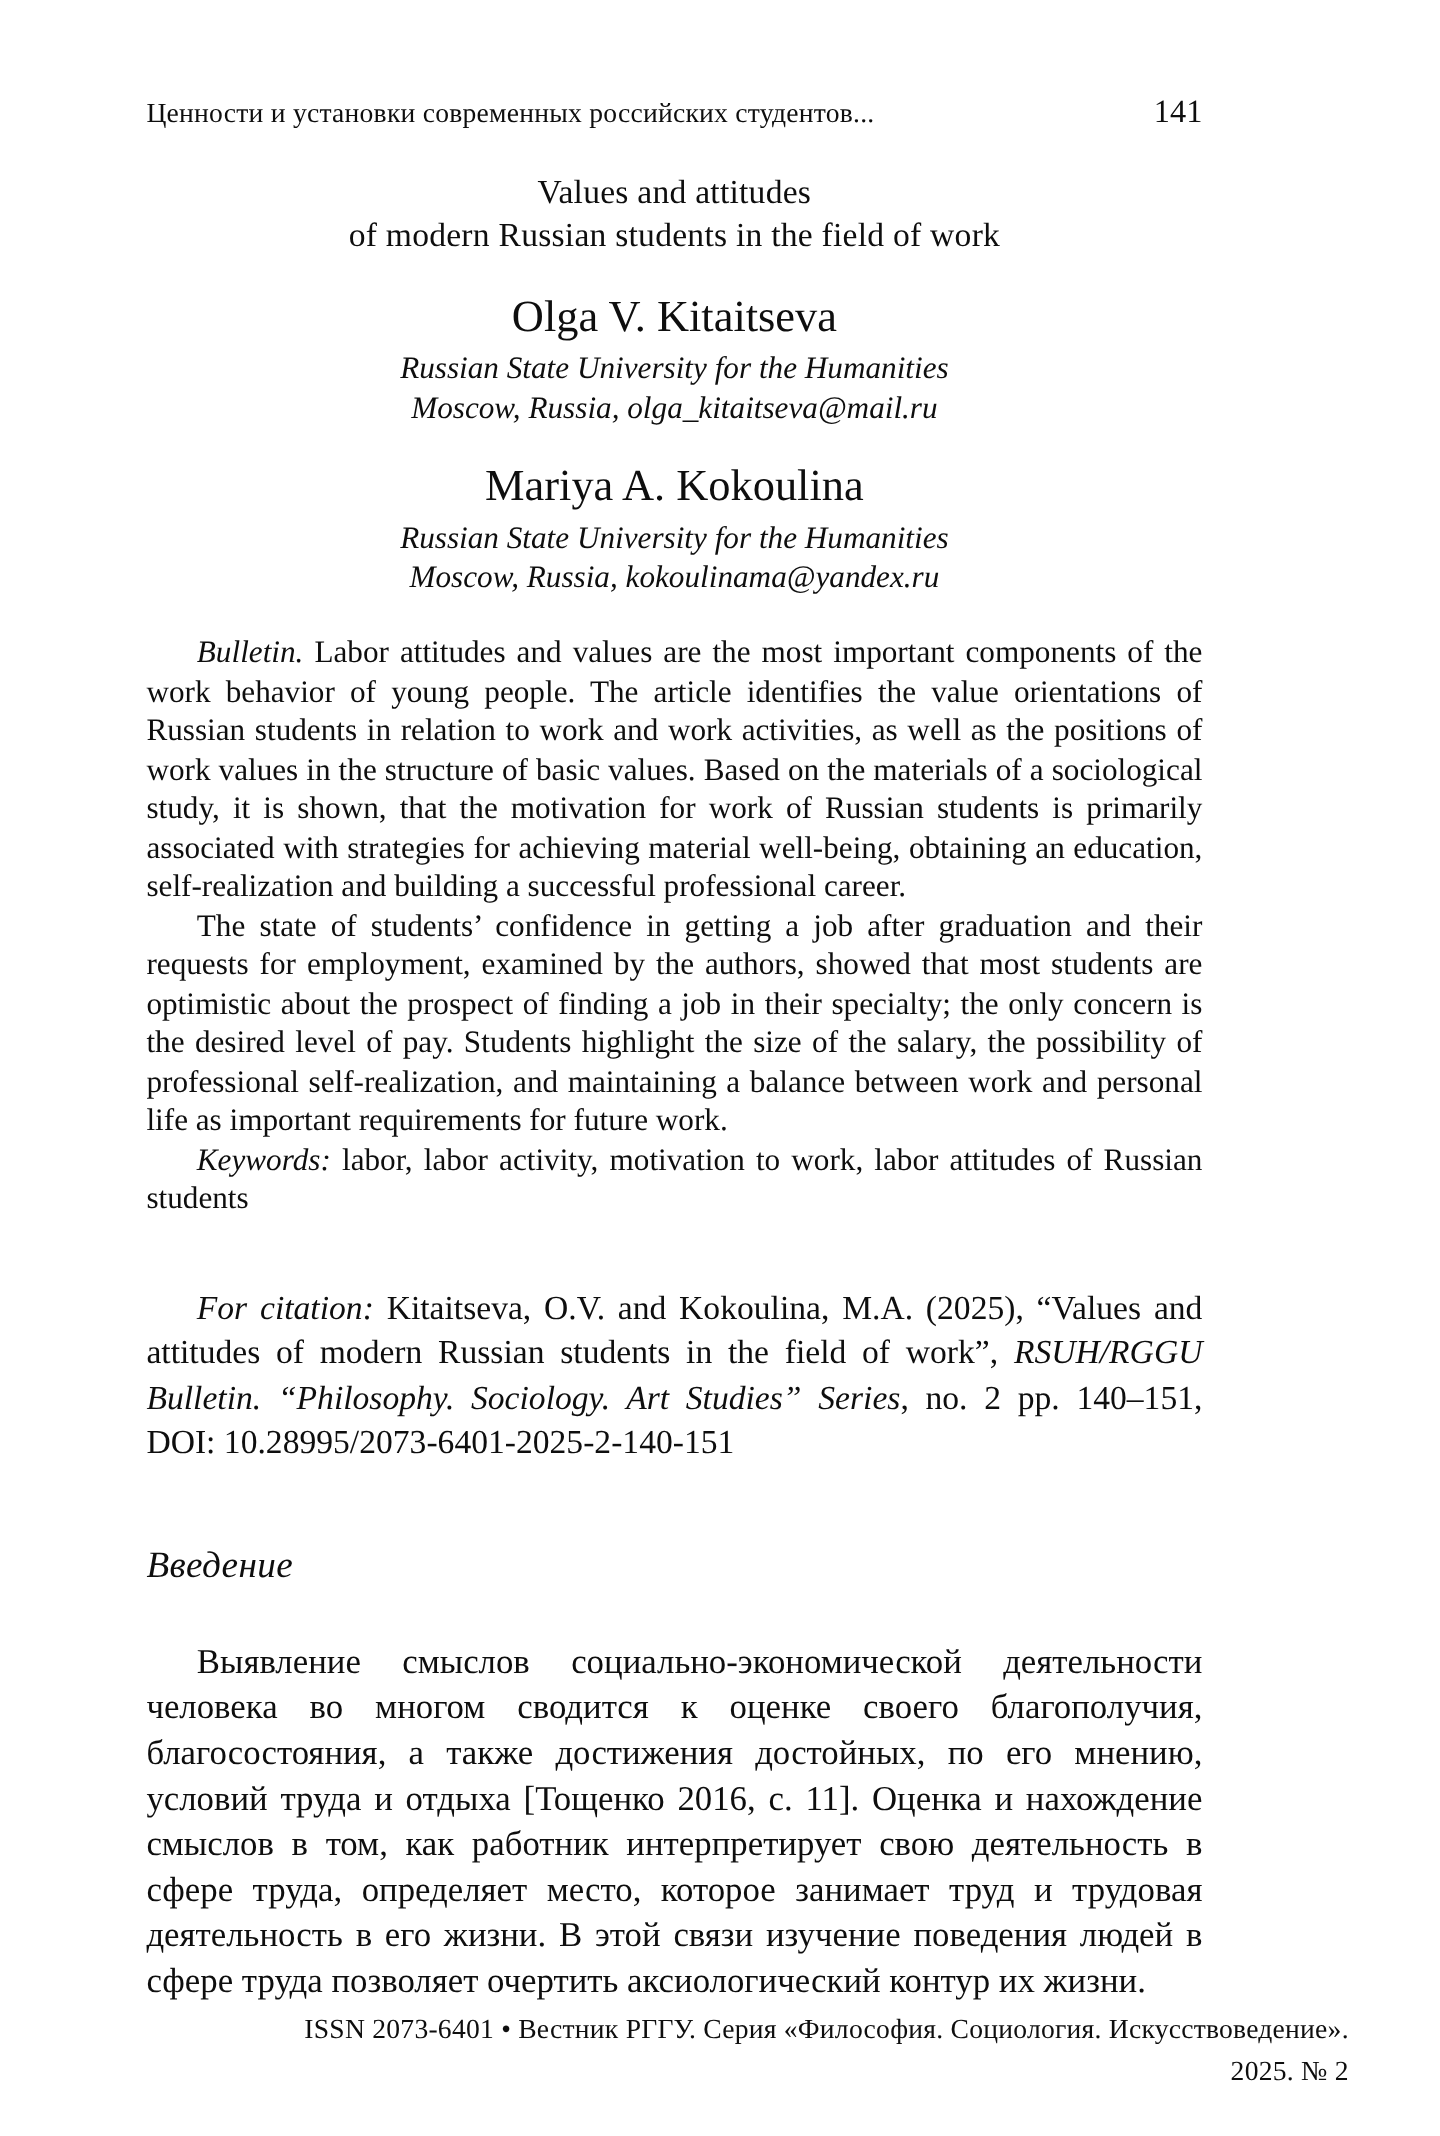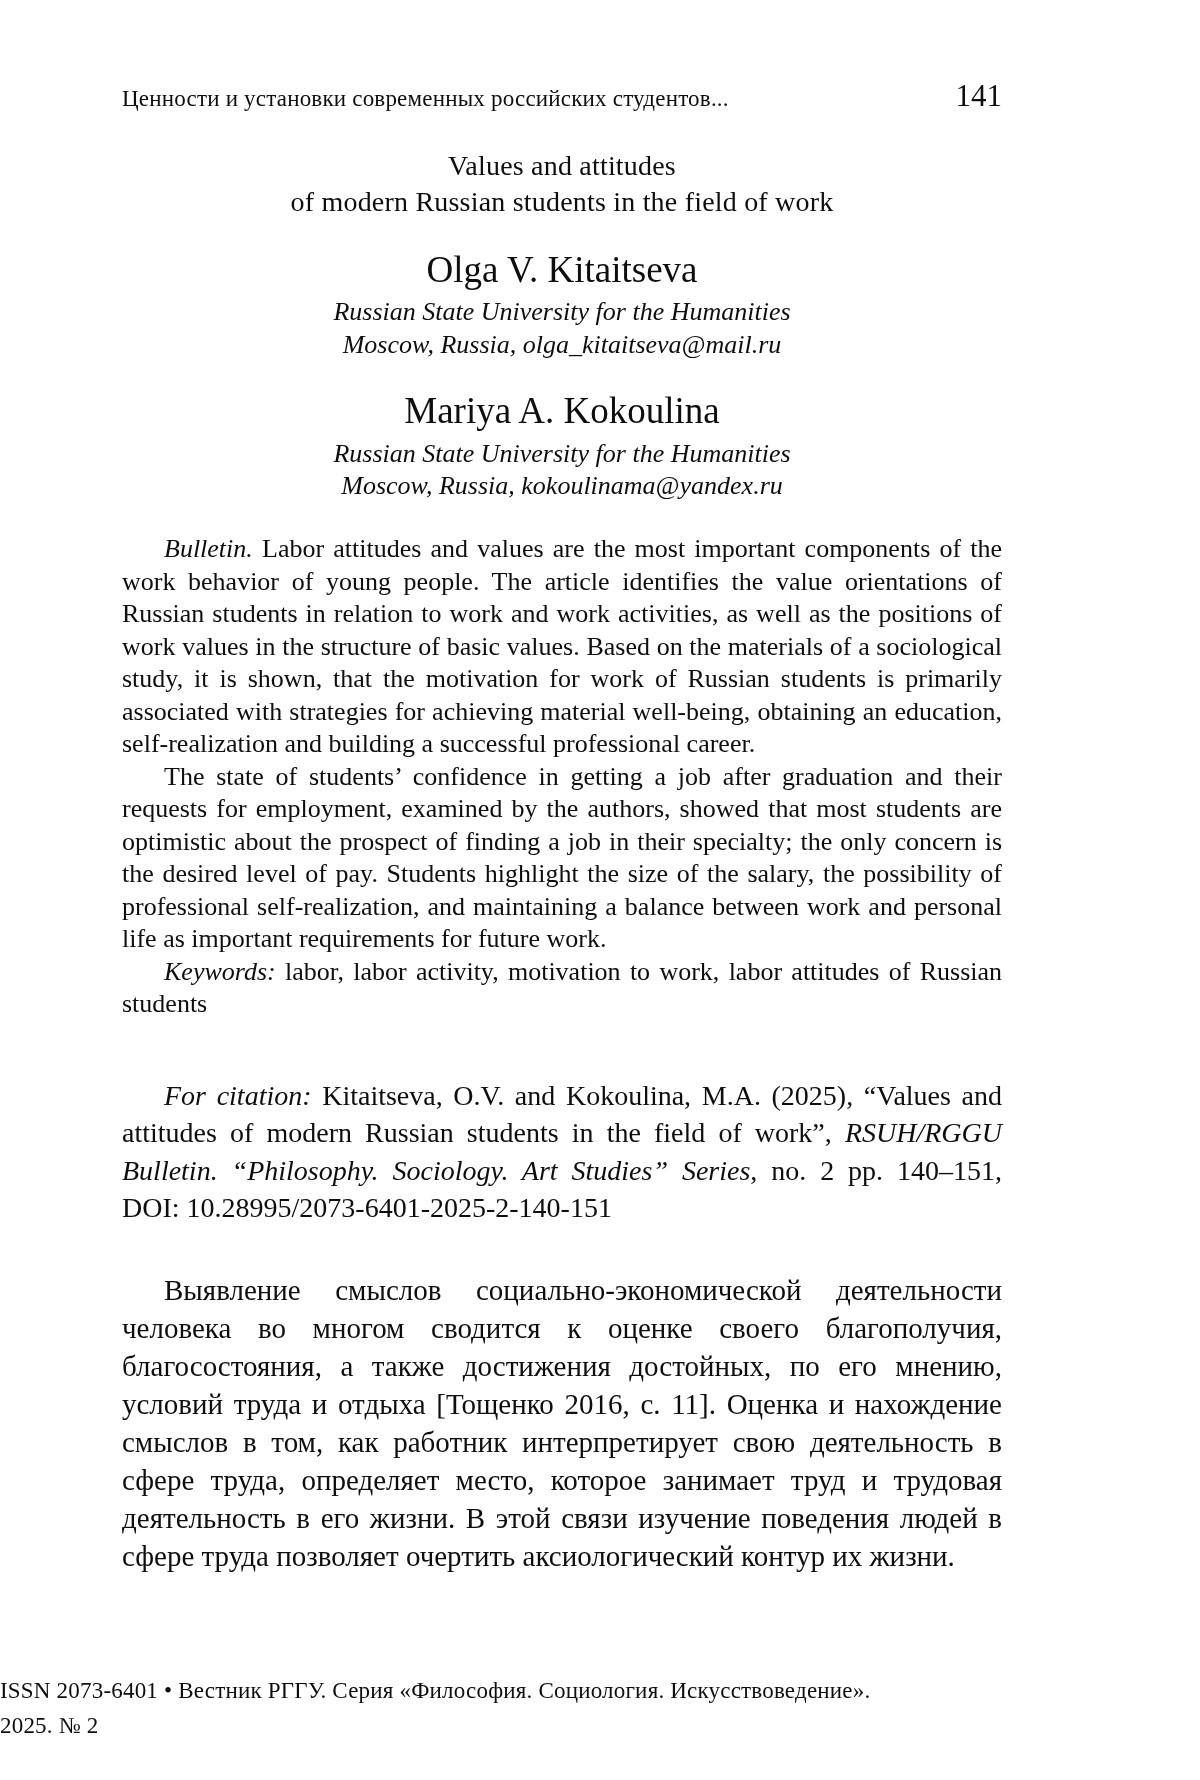--- a/index.html
+++ b/index.html
@@ -17,21 +17,21 @@
     height: 1780px;
     padding: 78px 122px 0 122px;
     background: #ffffff;
   }
   .running-head {
     display: flex;
     justify-content: space-between;
     align-items: baseline;
   }
   .rh-title { font-size: 23px; letter-spacing: 0.2px; }
-  .rh-page  { font-size: 31px; }
+  .rh-page  { font-size: 27px; }
 
   .title {
     margin-top: 34px;
     text-align: center;
     font-size: 28px;
     font-weight: 400;
     line-height: 1.28;
     letter-spacing: 0.2px;
   }
 
@@ -70,21 +70,21 @@
     line-height: 38px;
     text-align: justify;
     text-indent: 42px;
   }
 
   .colophon {
     position: absolute;
     left: 0;
     right: 0;
     bottom: 36px;
-    text-align: left;
+    text-align: right;
     font-size: 23px;
     line-height: 1.55;
     letter-spacing: 0.2px;
   }
   .colophon span { display: block; }
 </style>
 </head>
 <body>
 
 <div class="page">
@@ -117,20 +117,21 @@
     <p>
       <span>The state of students’ confidence in getting a job after graduation and their requests for employment, examined by the authors, showed that most students are optimistic about the prospect of finding a job in their specialty; the only concern is the desired level of pay. Students highlight the size of the salary, the possibility of professional self-realization, and maintaining a balance between work and personal life as important requirements for future work.</span></p>
     <p><i>Keywords:</i>
       <span>labor, labor activity, motivation to work, labor attitudes of Russian students</span></p>
   </section>
 
   <p class="citation"><i>For citation:</i>
     <span>Kitaitseva, O.V. and Kokoulina, M.A. (2025), “Values and attitudes of modern Russian students in the field of work”,</span>
     <i>RSUH/RGGU Bulletin. “Philosophy. Sociology. Art Studies” Series</i><span>, no. 2 pp. 140–151, DOI: 10.28995/2073-6401-2025-2-140-151</span></p>
 
+  <h2 class="section-heading">Введение</h2>
 
   <p class="intro">Выявление смыслов социально-экономической деятельности человека во многом сводится к оценке своего благополучия, благосостояния, а также достижения достойных, по его мнению, условий труда и отдыха [Тощенко 2016, с. 11]. Оценка и нахождение смыслов в том, как работник интерпретирует свою деятельность в сфере труда, определяет место, которое занимает труд и трудовая деятельность в его жизни. В этой связи изучение поведения людей в сфере труда позволяет очертить аксиологический контур их жизни.</p>
 
   <footer class="colophon">
     <span>ISSN 2073-6401 • Вестник РГГУ. Серия «Философия. Социология. Искусствоведение».</span>
     <span>2025. № 2</span>
   </footer>
 
 </div>
 

